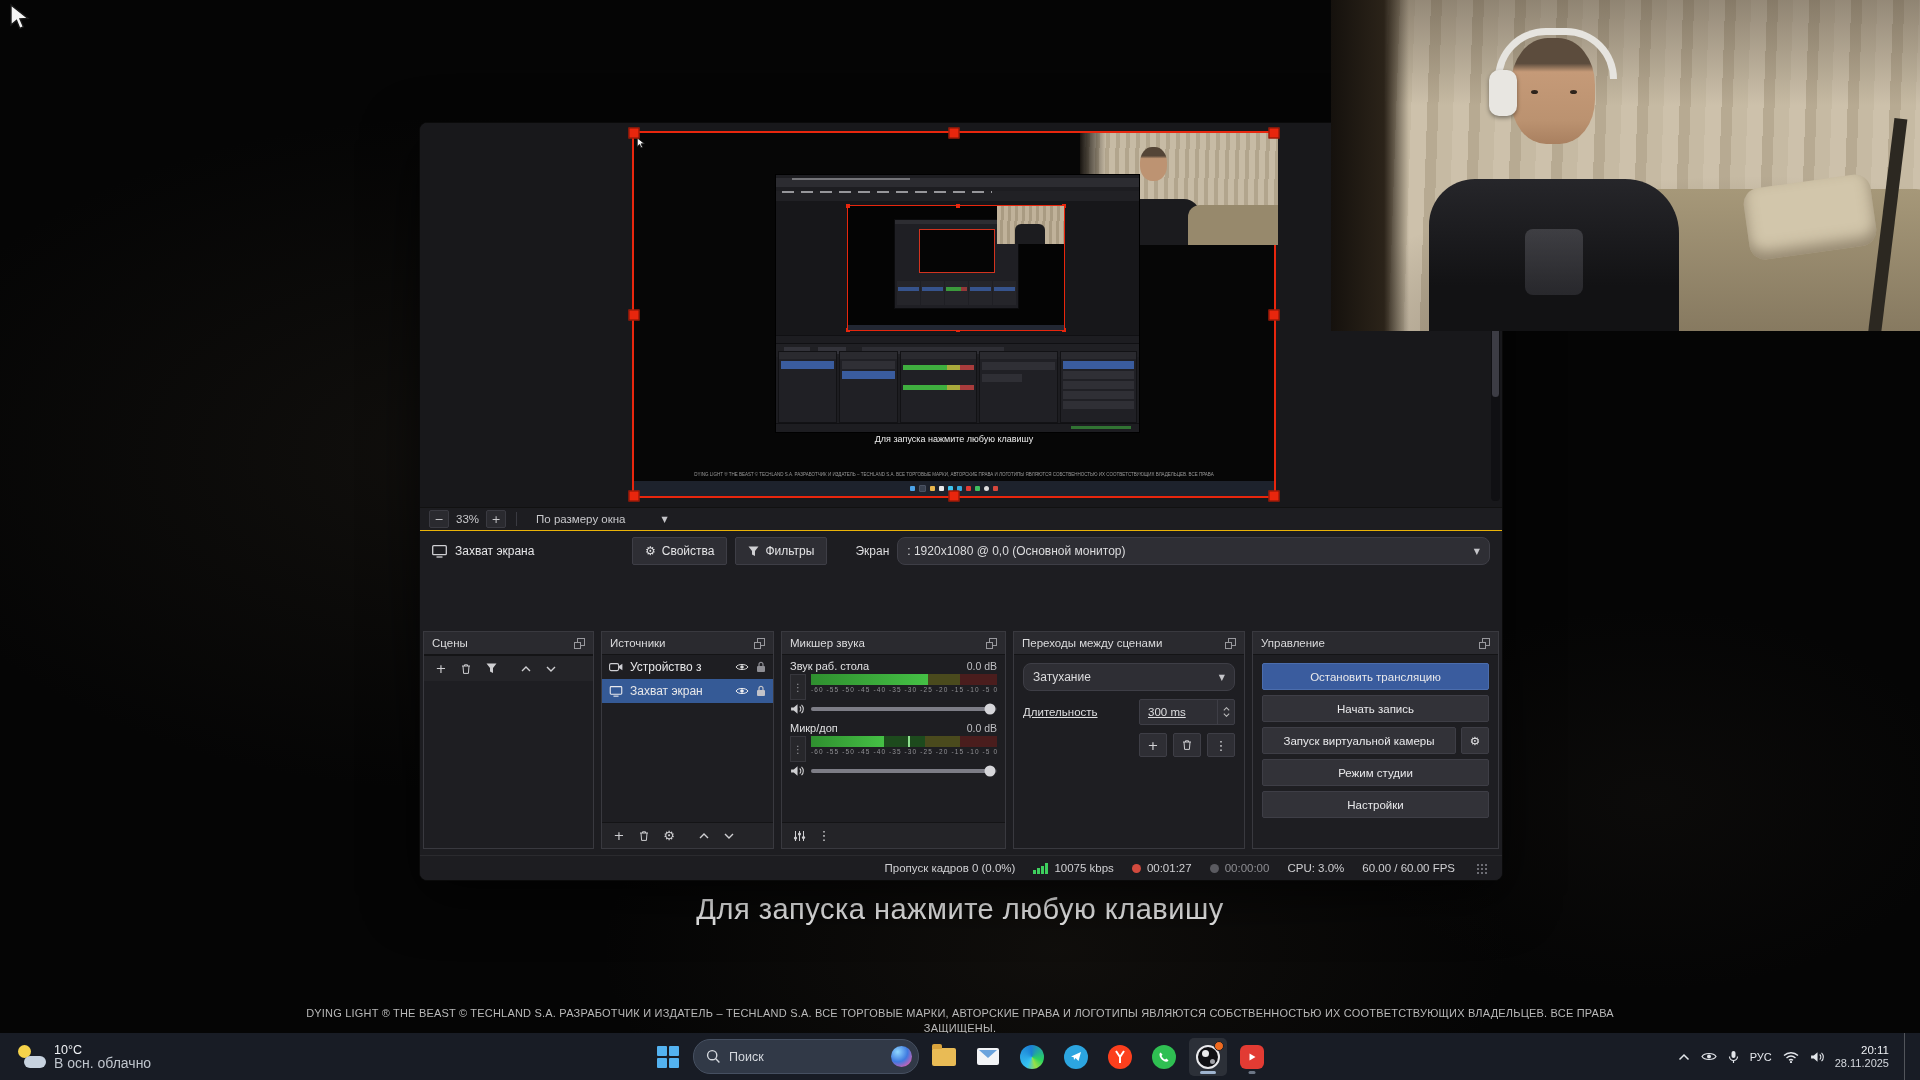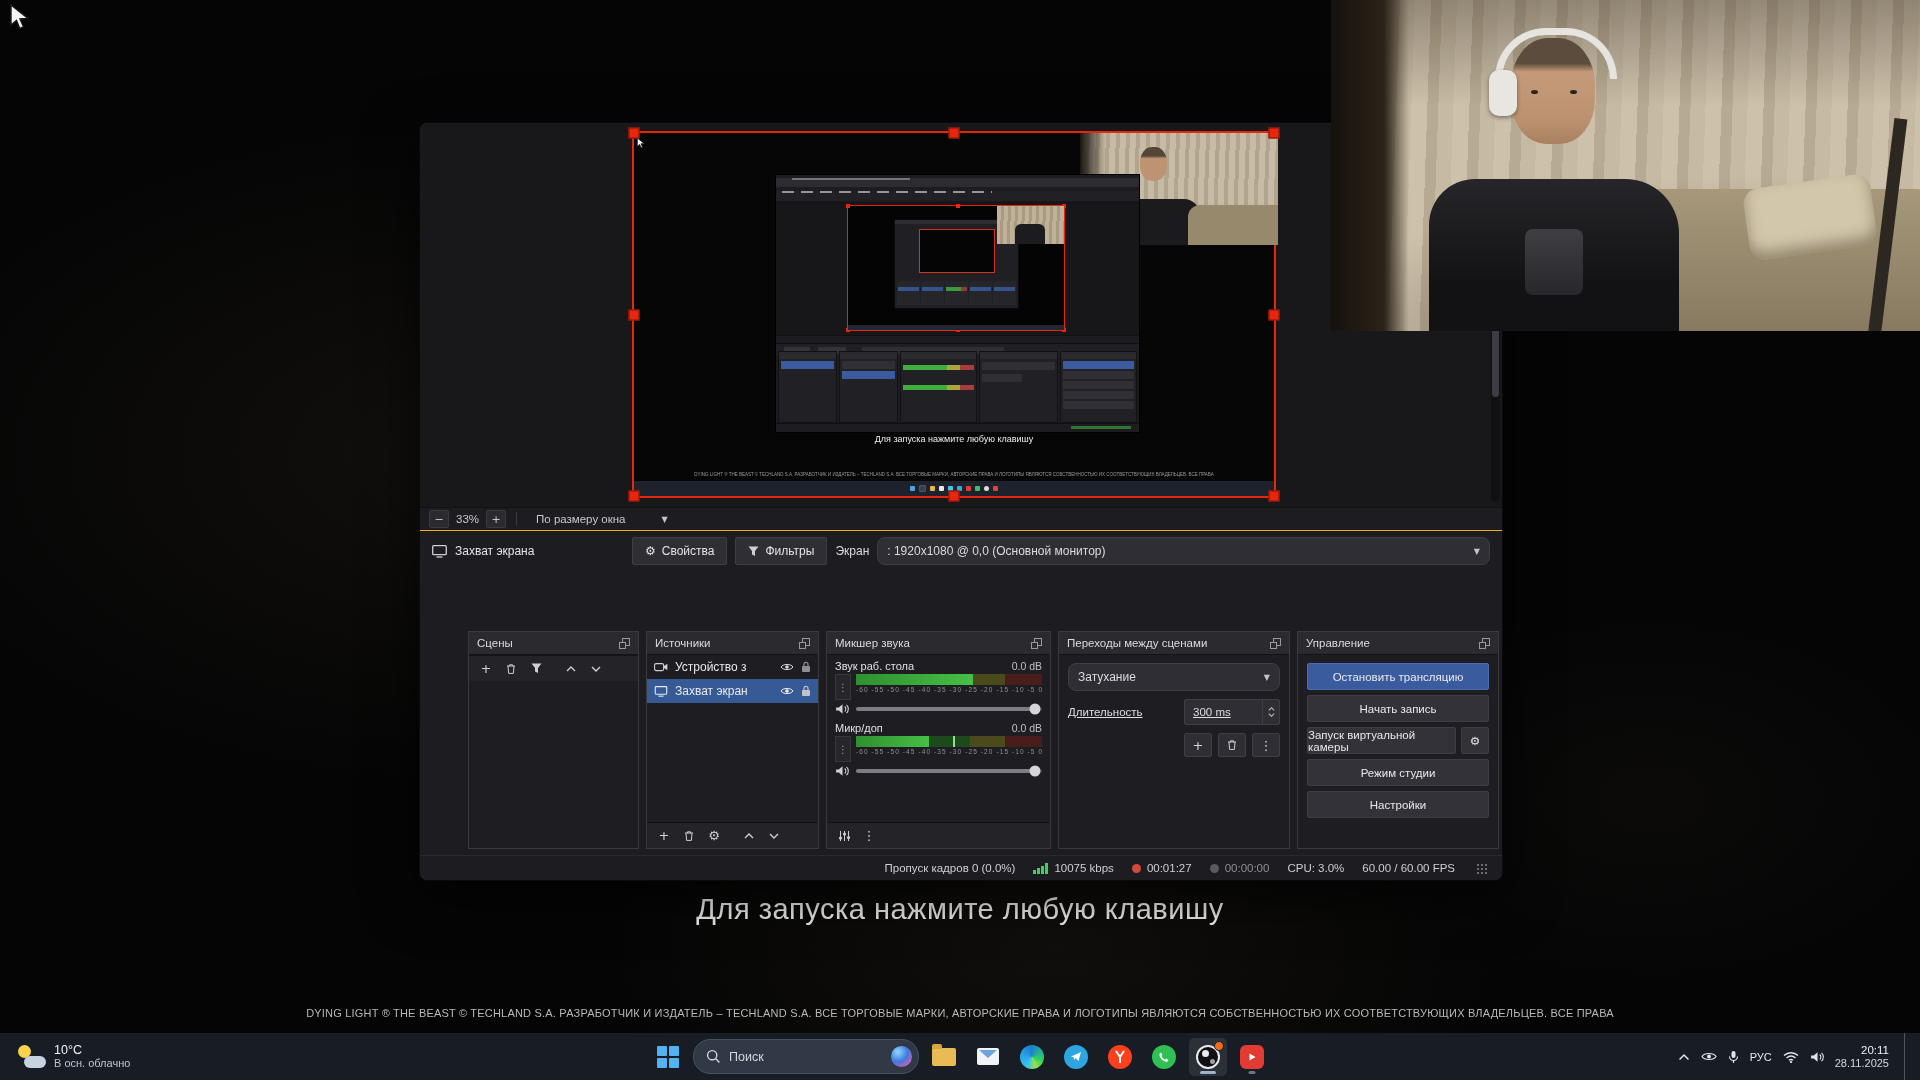--- a/index.html
+++ b/index.html
@@ -128,37 +128,37 @@
       border-top:1px solid #eab308;font-size:12px;}
   .src-name{display:flex;align-items:center;gap:8px;width:192px;color:#e4e4e6;}
   .btn{height:26px;display:flex;align-items:center;gap:6px;padding:0 12px;background:#2e2e34;
       border:1px solid #3e3e46;border-radius:2px;font-size:12px;color:#e3e3e5;}
   .combo{flex:1;height:26px;display:flex;align-items:center;gap:6px;background:#2e2e34;
       border:1px solid #3e3e46;border-radius:8px;padding:0 9px;font-size:12px;}
   .combo .val{flex:1;}
   .caret{font-size:8px;color:#c5c5c9;}
 
   
-  .docks{position:absolute;left:3px;right:3px;top:508px;height:218px;display:flex;gap:7px;margin-left:45px;}
+  .docks{position:absolute;left:3px;right:3px;top:508px;height:218px;display:flex;gap:7px;}
   .panel{background:#1e1e22;border:1px solid #39393f;display:flex;flex-direction:column;flex:none;}
   .panel-h{height:22px;background:#2a2a2f;display:flex;align-items:center;justify-content:space-between;
       padding:0 8px;font-size:11.5px;color:#dbdbdd;border-bottom:1px solid #141416;flex:none;}
   .float-ic{width:11px;height:11px;position:relative;opacity:.75;flex:none;}
   .float-ic::before{content:"";position:absolute;right:0;top:0;width:6px;height:6px;border:1px solid #bdbdc2;}
   .float-ic::after{content:"";position:absolute;left:0;bottom:0;width:5px;height:5px;border:1px solid #bdbdc2;background:#2a2a2f;}
   .panel-b{flex:1;position:relative;overflow:hidden;}
   .tbar{height:25px;background:#242428;border-top:1px solid #141416;display:flex;align-items:center;
       gap:5px;padding:0 7px;flex:none;}
   .tbtn{min-width:20px;height:19px;display:flex;align-items:center;justify-content:center;
       color:#cfcfd2;font-size:13px;border-radius:2px;}
   .row{height:24px;display:flex;align-items:center;padding:0 9px;font-size:12px;color:#e7e7e9;}
   .sel{background:#355a96;}
   .srow{height:24px;display:flex;align-items:center;gap:7px;padding:0 7px;font-size:12px;color:#e7e7e9;}
   .srow .grow{flex:1;overflow:hidden;white-space:nowrap;}
-  .gap-l{margin-left:0;}
+  .gap-l{margin-left:20px;}
 
   
   .mix{padding:5px 8px 0 8px;}
   .mx-head{display:flex;justify-content:space-between;align-items:baseline;font-size:11px;color:#e0e0e2;}
   .mx-db{font-size:10.5px;color:#bfbfc3;}
   .mx-row{display:flex;gap:5px;margin-top:2px;}
   .mx-dots{width:14px;height:24px;background:#27272b;border:1px solid #37373d;display:flex;
       align-items:center;justify-content:center;color:#9b9b9f;font-size:10px;flex:none;}
   .mx-mwrap{flex:1;min-width:0;}
   .mx-meter{position:relative;height:11px;background:linear-gradient(90deg,#1d4a1d 0 61.5%,#4a4a1d 61.5% 80%,#4a1d1d 80% 100%);}
@@ -202,21 +202,21 @@
       background-size:4px 4px;background-position:bottom right;margin-left:2px;}
 
   
   .taskbar{position:absolute;left:0;right:0;bottom:0;height:47px;background:rgba(26,30,39,.94);z-index:30;}
   .weather{position:absolute;left:10px;top:4px;height:40px;display:flex;align-items:center;gap:8px;padding:0 6px;border-radius:4px;}
   .w-ic{position:relative;width:30px;height:27px;}
   .w-sun{position:absolute;left:2px;top:1px;width:13px;height:13px;border-radius:50%;background:#f6d34a;}
   .w-cloud{position:absolute;right:0;bottom:3px;width:22px;height:12px;border-radius:8px;background:#c7d2df;}
   .w-txt{display:flex;flex-direction:column;line-height:13px;}
   .w-t{font-size:12.5px;color:#f0f2f5;}
-  .w-c{font-size:11px;color:#bfc5cd;}
+  .w-c{font-size:14px;color:#bfc5cd;}
   .tb-center{position:absolute;left:50%;top:0;height:47px;transform:translateX(-50%);display:flex;align-items:center;gap:6px;}
   .tb-ic{width:38px;height:38px;border-radius:5px;display:flex;align-items:center;justify-content:center;position:relative;}
   .win{display:grid;grid-template-columns:10px 10px;grid-template-rows:10px 10px;gap:2px;}
   .win i{background:#53b2f0;border-radius:1px;display:block;}
   .search-pill{width:206px;height:33px;border-radius:17px;background:#313947;border:1px solid #465061;
       display:flex;align-items:center;gap:8px;padding:0 6px 0 12px;}
   .search-pill .txt{flex:1;font-size:12.5px;color:#d4d8de;}
   .orb{width:21px;height:21px;border-radius:50%;background:radial-gradient(circle at 32% 28%,#8fd8ff,#3f7ae0 48%,#d55fb0 82%,#f2a04a);}
   .folder{width:24px;height:18px;background:#e9bb55;border-radius:2px;position:relative;}
   .folder::before{content:"";position:absolute;left:0;top:-4px;width:10px;height:5px;background:#d9a33c;border-radius:2px 2px 0 0;}
@@ -242,20 +242,21 @@
   .clock .d{font-size:11px;color:#d3d7dd;}
   .sliver{width:3px;height:47px;border-left:1px solid rgba(255,255,255,.25);margin-left:4px;}
 </style>
 </head>
 <body>
 
 <div class="bg"></div>
 <div class="big-msg">Для запуска нажмите любую клавишу</div>
 <div class="copyright">
   <div>DYING LIGHT ® THE BEAST © TECHLAND S.A. РАЗРАБОТЧИК И ИЗДАТЕЛЬ – TECHLAND S.A. ВСЕ ТОРГОВЫЕ МАРКИ, АВТОРСКИЕ ПРАВА И ЛОГОТИПЫ ЯВЛЯЮТСЯ СОБСТВЕННОСТЬЮ ИХ СООТВЕТСТВУЮЩИХ ВЛАДЕЛЬЦЕВ. ВСЕ ПРАВА</div>
+  <div>ЗАЩИЩЕНЫ.</div>
 </div>
 
 <div class="cursor">
   <svg width="26" height="28" viewBox="0 0 26 28">
       <path d="M3 2 L3 22 L8.5 17.5 L11.8 25.5 L15.4 23.8 L12 16 L20 15.5 Z" fill="#f4f4f4" stroke="#1a1a1a" stroke-width="1.4"></path>
     </svg>
 </div>
 
 <div class="webcam">
   <div class="wc-dark"></div>

